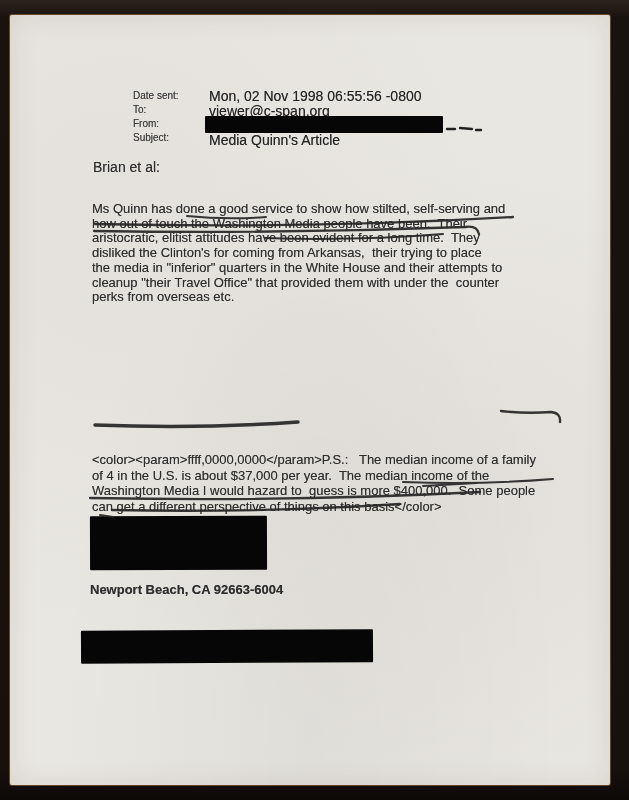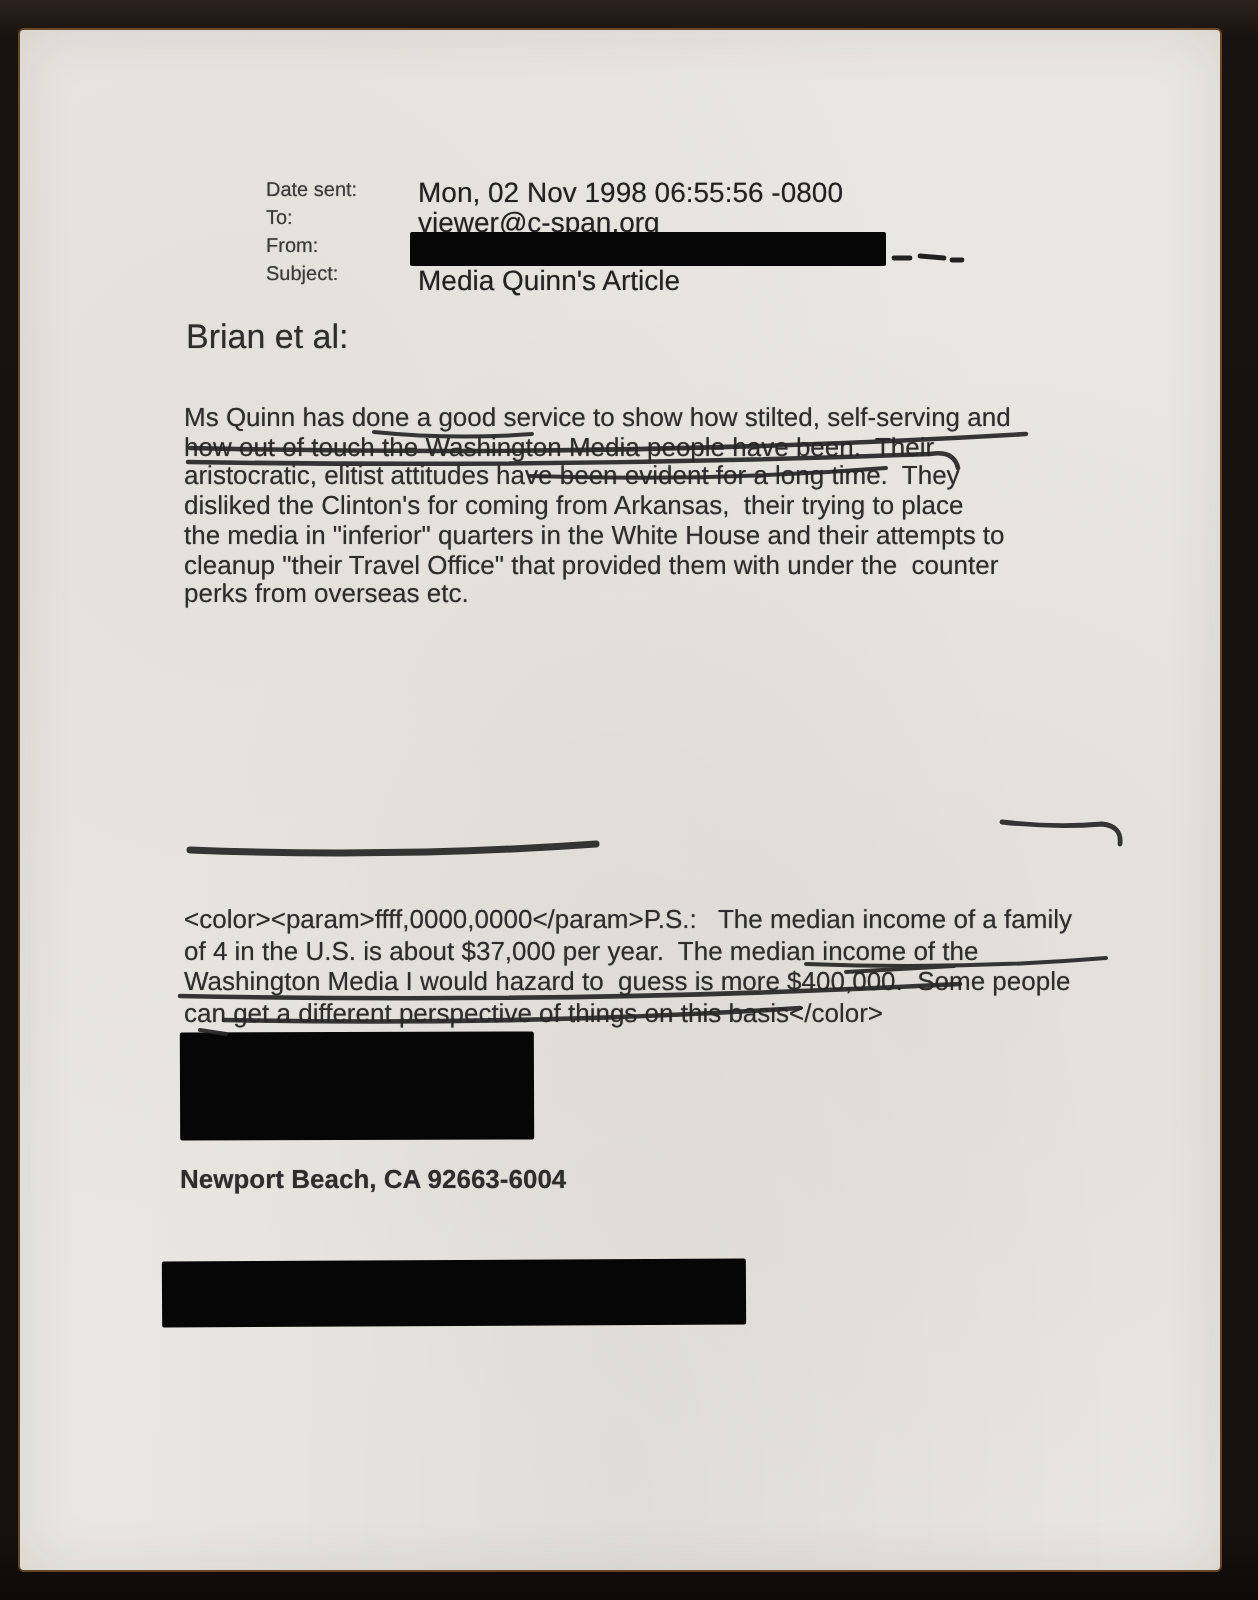--- a/index.html
+++ b/index.html
@@ -15,21 +15,21 @@
       radial-gradient(ellipse at 78% 62%, rgba(110,100,90,0.06), transparent 50%),
       radial-gradient(ellipse at 50% 95%, rgba(0,0,0,0.04), transparent 60%),
       #e9e7e2;
     box-shadow:0 0 0 1px rgba(170,115,60,0.55), inset 0 0 28px rgba(60,45,30,0.10);
     border-radius:2px;
   }
   .t{position:absolute;white-space:pre;color:#2d2d2d;
      text-shadow:0 0 0.5px rgba(45,45,45,0.55);}
   .hdr-label{font-size:10px;line-height:14px;color:#3a3a3a;margin-left:40px;}
   .hdr-value{font-size:14px;line-height:14px;font-weight:normal;color:#222;}
-  .salutation{font-size:17px;}
+  .salutation{font-size:14px;}
   .para{font-size:13px;line-height:14.7px;}
   .para-ps{font-size:13px;line-height:15.6px;}
   .city{font-size:13px;}
   .redaction{position:absolute;background:#060606;border-radius:1px;}
   .pen{position:absolute;left:0;top:0;pointer-events:none;}
 </style>
 </head>
 <body>
 
 <div class="paper">

